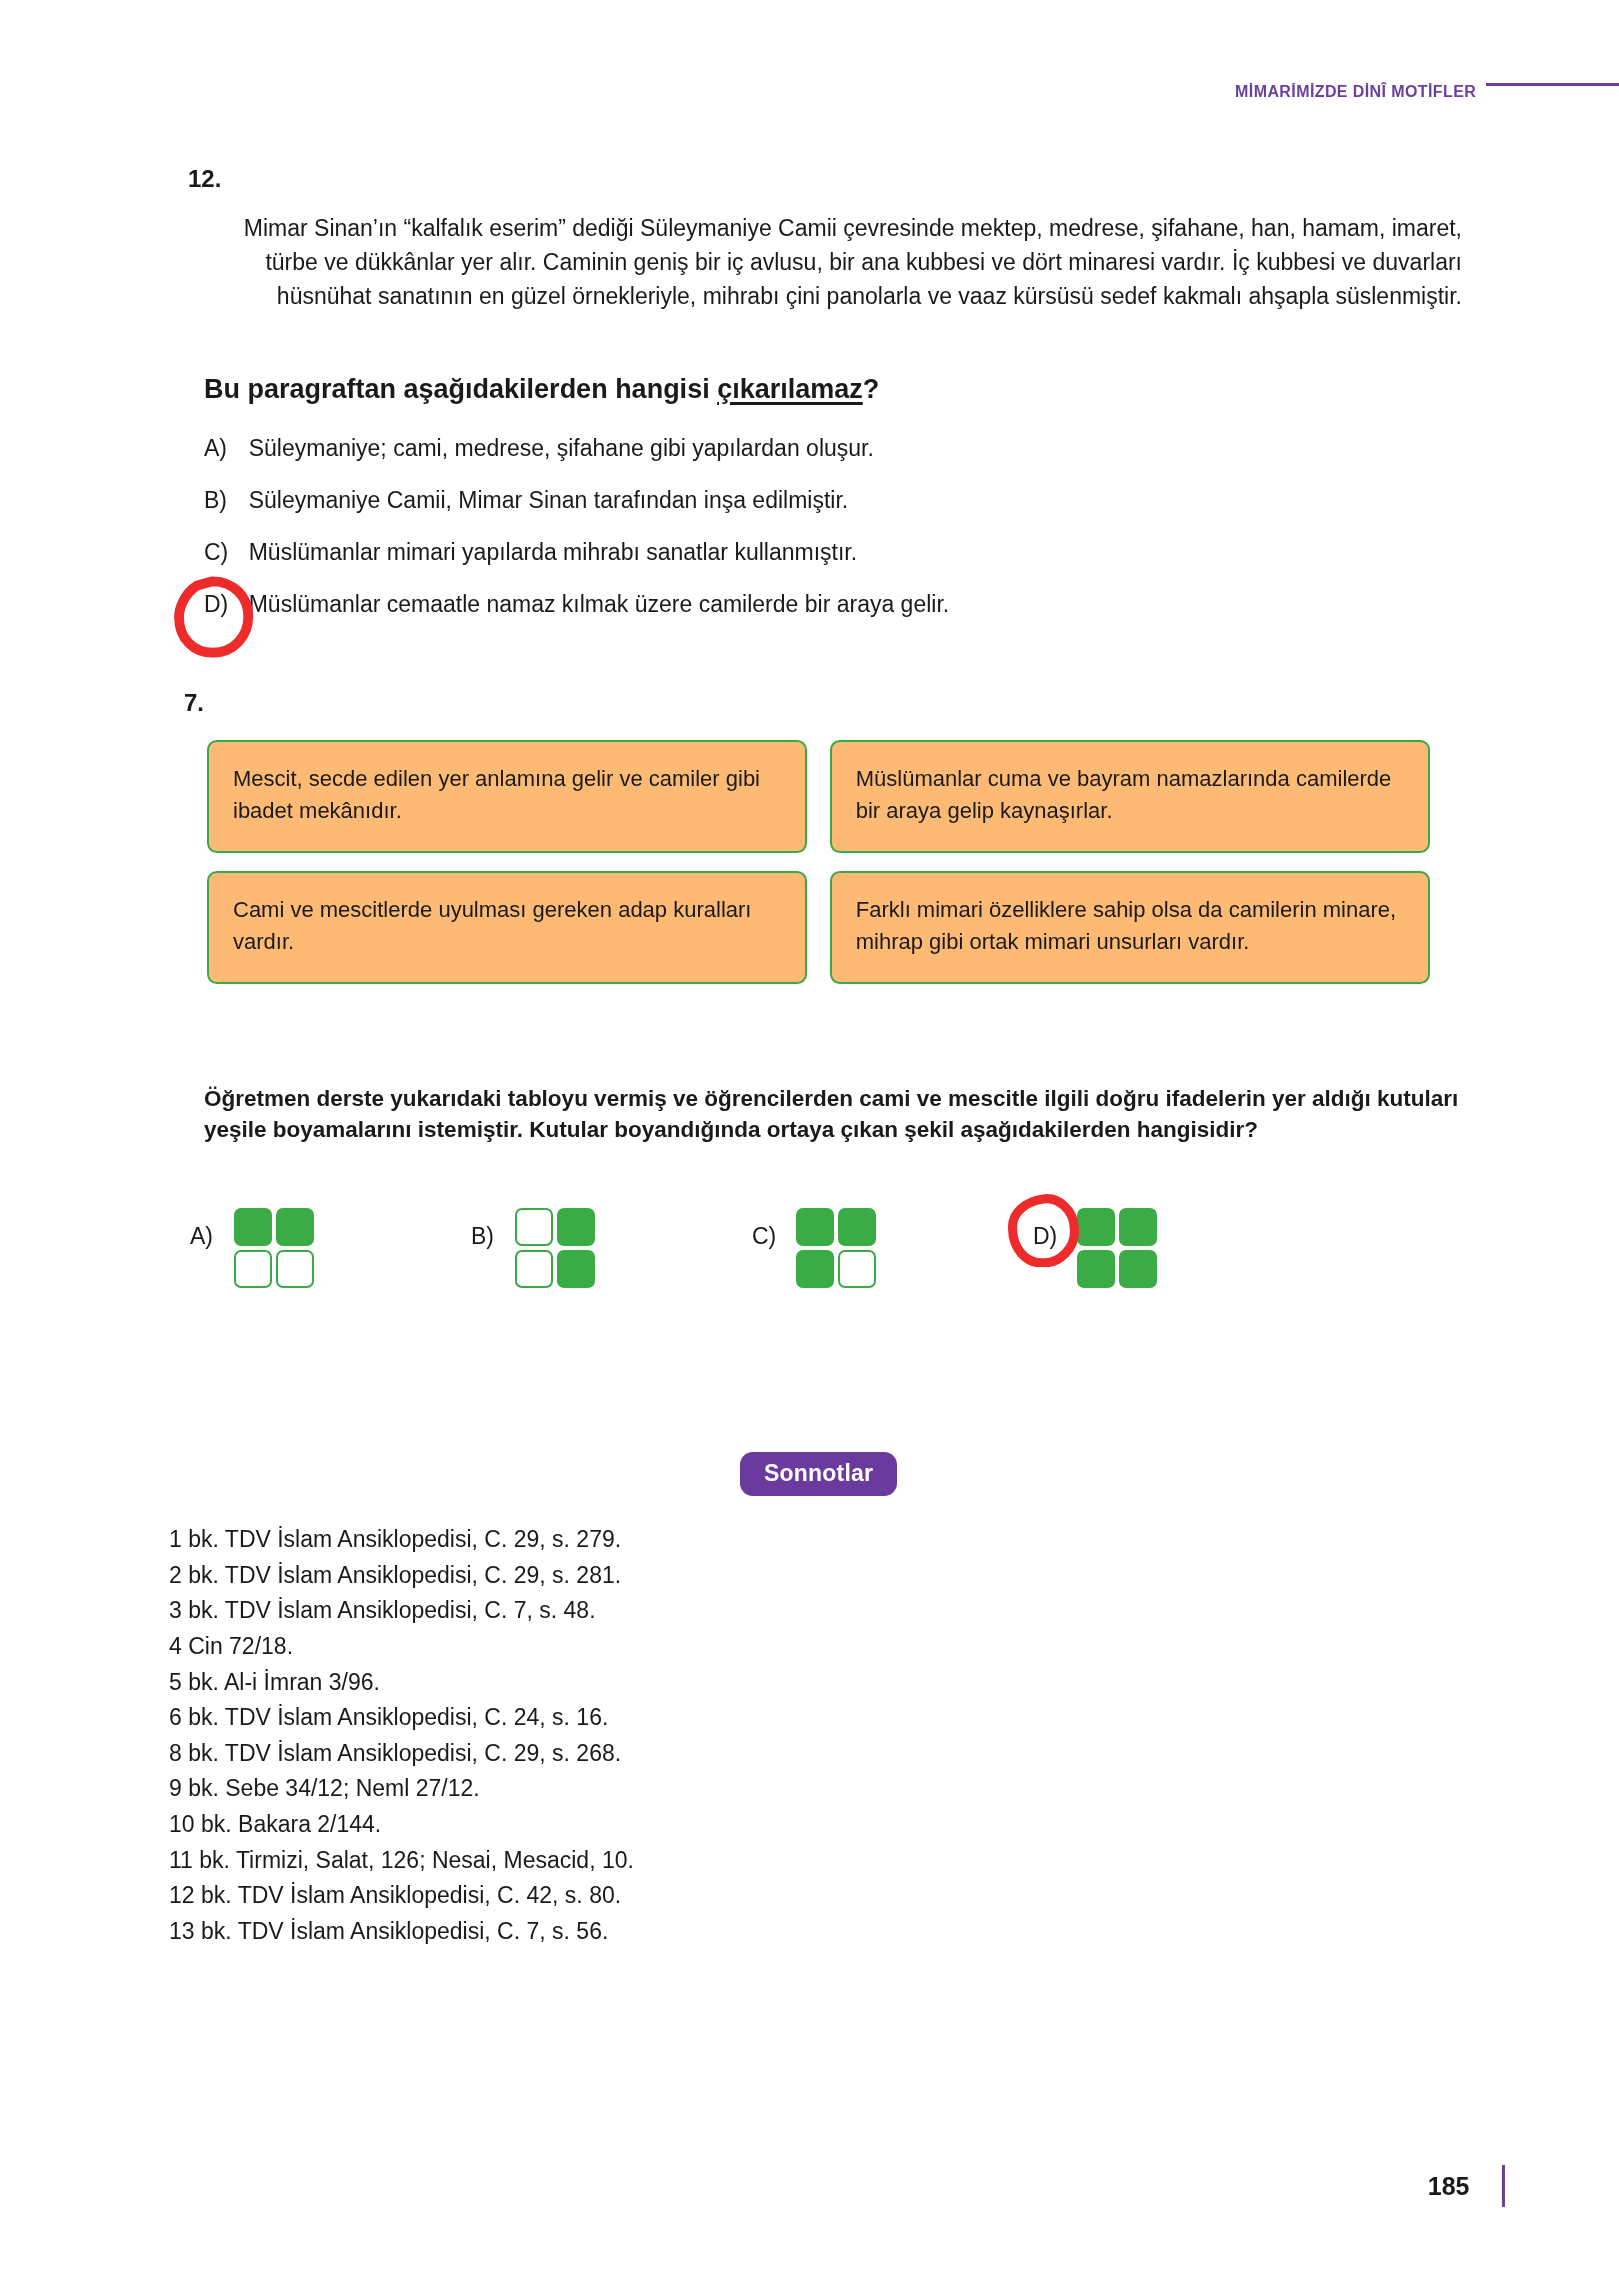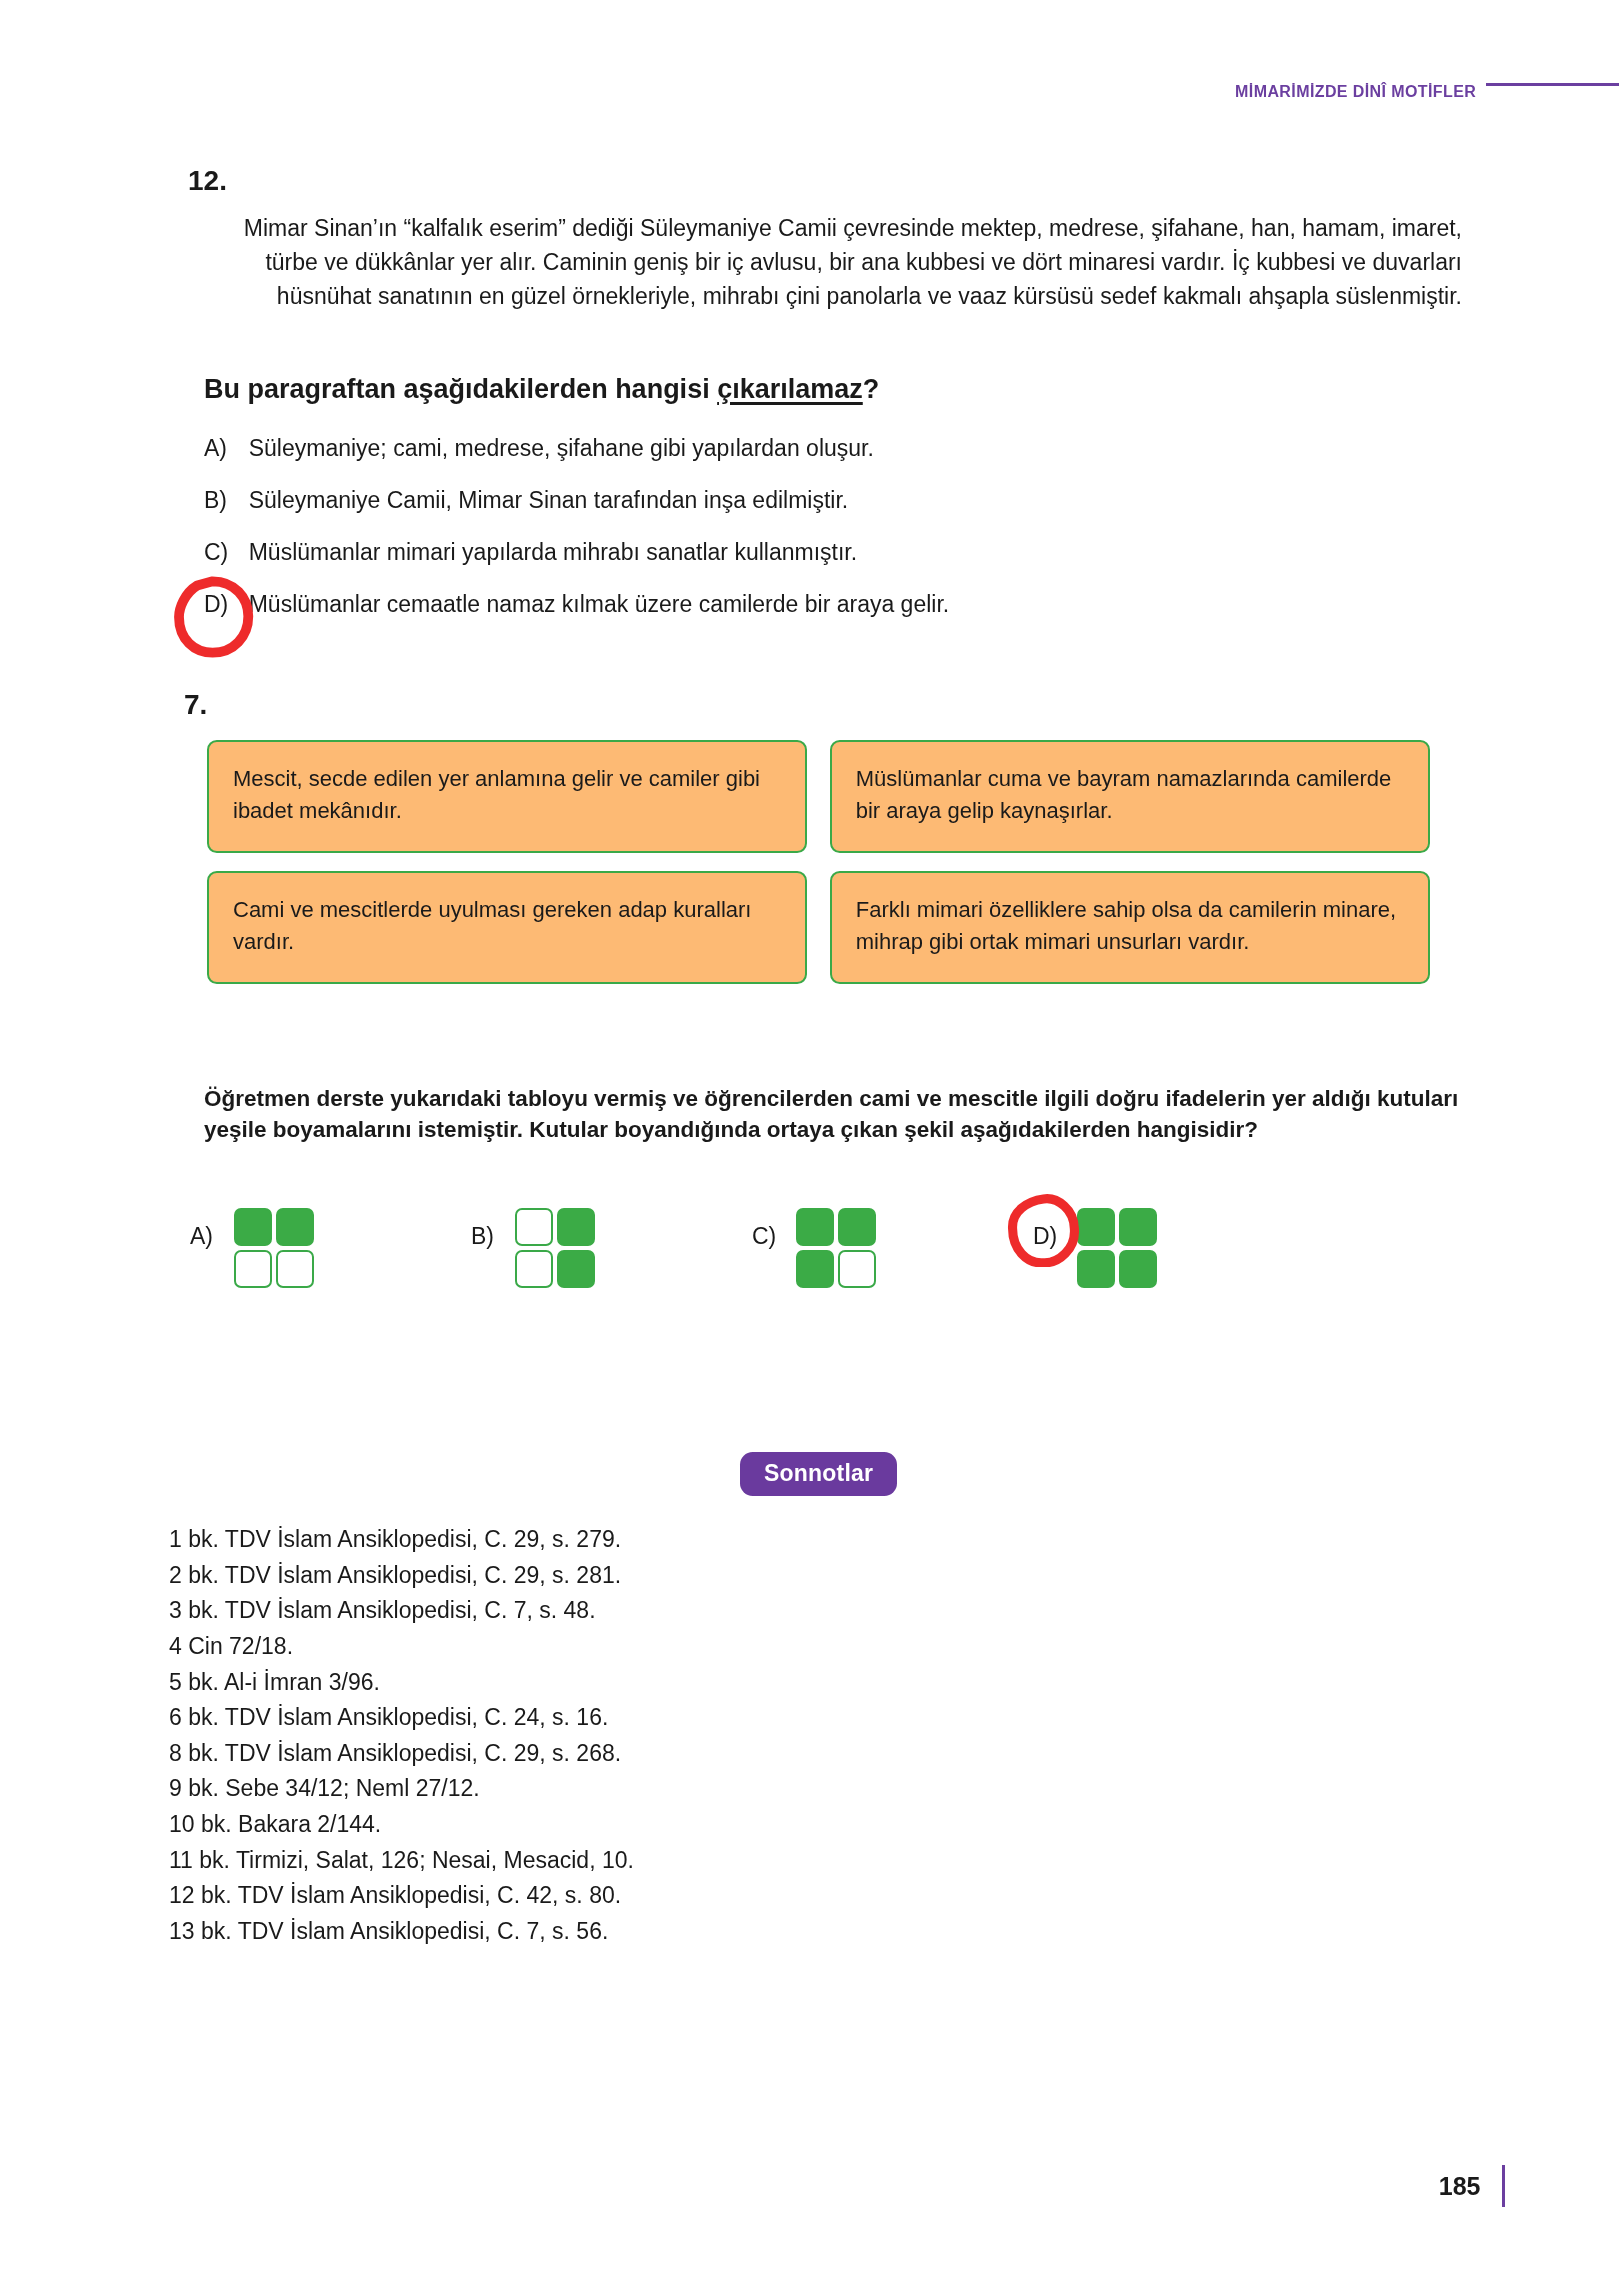--- a/index.html
+++ b/index.html
@@ -19,21 +19,21 @@
   }
   .header-title{
     font-size:16px; font-weight:700; letter-spacing:0.4px;
     color:#6b3fa0; white-space:nowrap;margin-top:28px;
   }
   .header-rule{
     width:134px; height:3.5px; background:#6b3fa0; margin-left:9.8px; margin-top:12.7px;
   }
 
   .q-number{
-    position:absolute; font-size:28px; font-weight:700; color:#1a1a1a;
+    position:absolute; font-size:24px; font-weight:700; color:#1a1a1a;
   }
 
   .paragraph{
     position:absolute; left:204px; width:1258px;
     font-size:23px; line-height:1.48; color:#1a1a1a; text-align:right;
   }
 
   .q-stem{
     position:absolute; left:204px; width:1258px;
     font-size:27px; font-weight:700; line-height:1.4;
@@ -104,21 +104,21 @@
   
   .endnotes{
     position:absolute; left:169px; top:1522px; width:1054px;
     font-size:23px; line-height:1.55; color:#1a1a1a;
   }
   .endnote{ white-space:nowrap; }
 
   
   .page-foot{
     position:absolute; right:115px; bottom:77px;
-    display:flex; align-items:center; gap:21px;
+    display:flex; align-items:center; gap:32px;
   }
   .page-num{ font-size:25px; font-weight:700; color:#1a1a1a; }
   .page-bar{ width:3.5px; height:42px; background:#6b3fa0; }
 </style>
 </head>
 <body>
 
 <div class="page-header">
   <div class="header-title">MİMARİMİZDE DİNÎ MOTİFLER</div>
   <div class="header-rule"></div>

